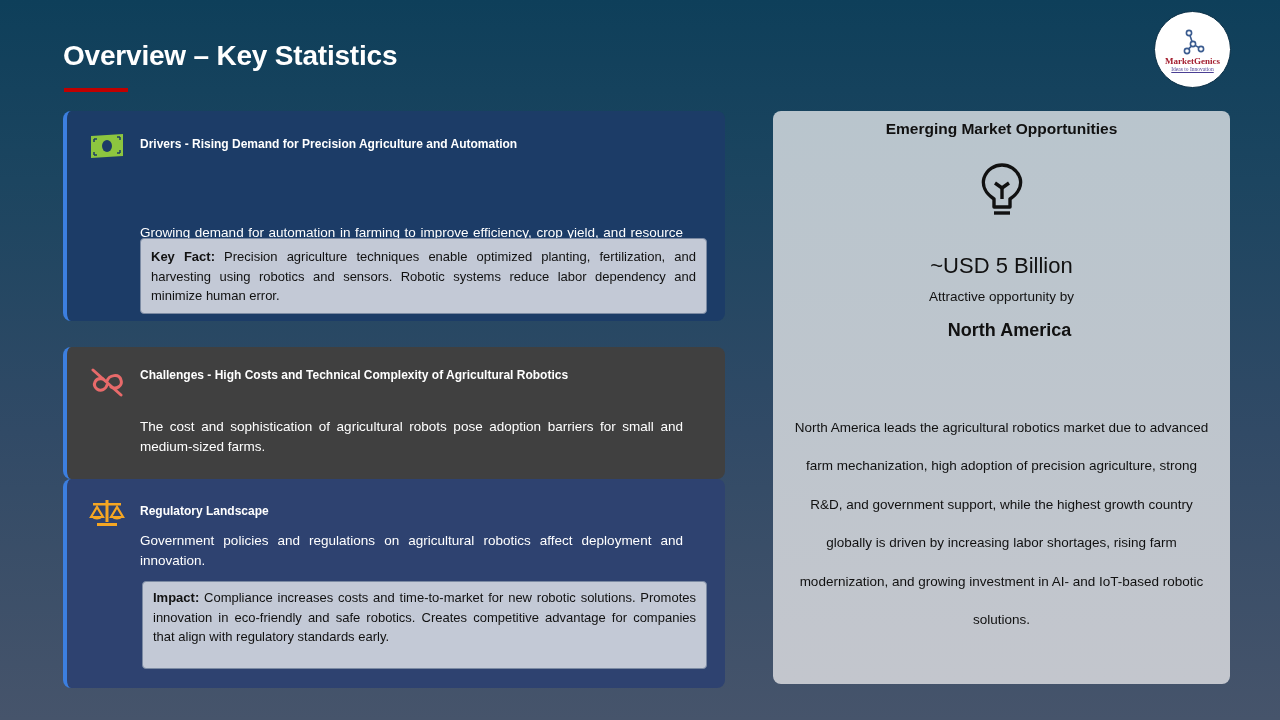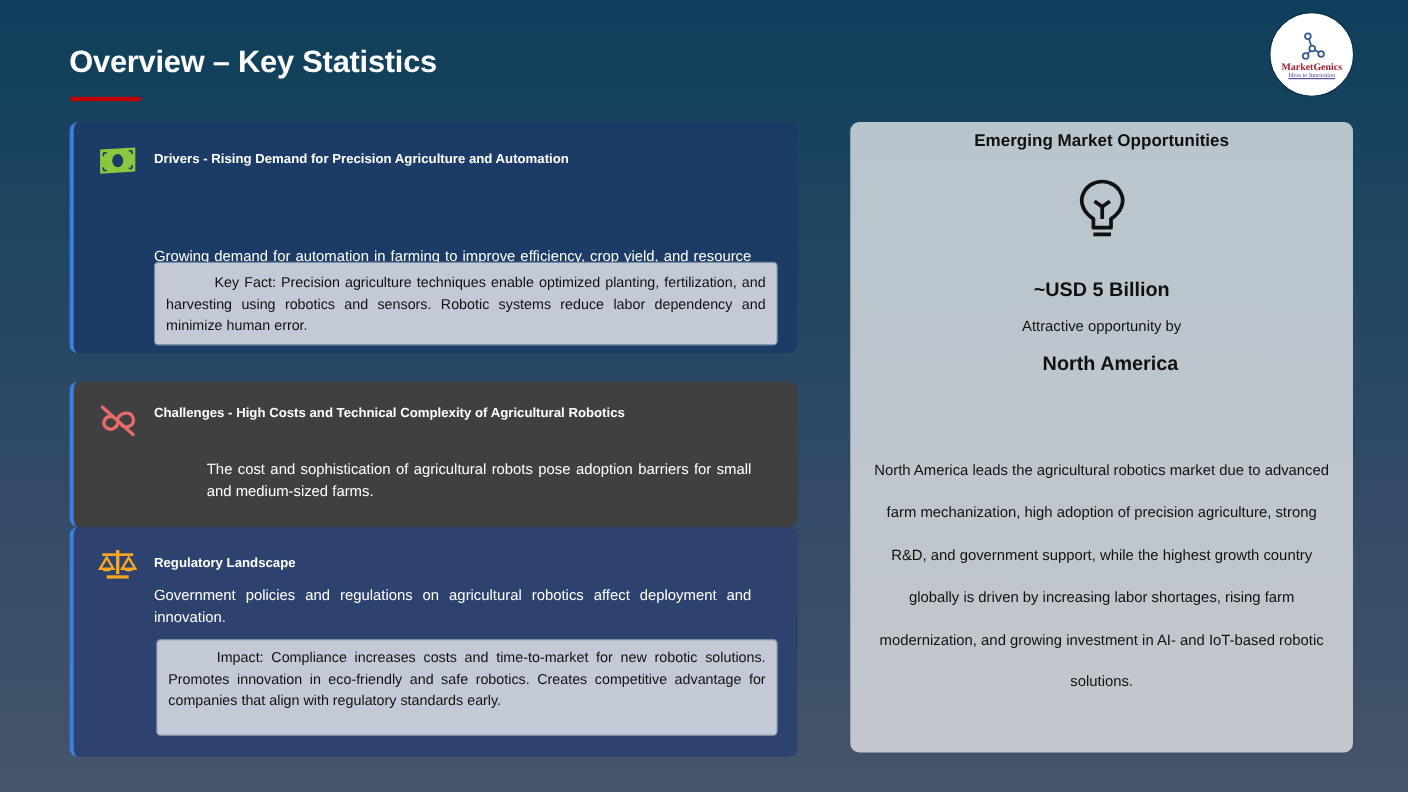--- a/index.html
+++ b/index.html
@@ -40,30 +40,30 @@
   .card-body {
     position: absolute; left: 73px; right: 42px;
     color: #ffffff; font-size: 13.5px; text-align: justify;
   }
   .fact {
     position: absolute; left: 73px; right: 18px;
     background: #c3c9d6; border: 1px solid #7b8aa3; border-radius: 4px;
     color: #111111; font-size: 13px; line-height: 19.5px; text-align: justify;
     padding: 8px 10px;
   }
-  .fact b { font-weight: normal; margin-left: 44px; }
+  .fact b { font-weight: bold; }
 
   .panel {
     position: absolute; left: 773px; top: 111px; width: 457px; height: 573px;
     background: linear-gradient(180deg, #b9c5cd 0%, #c3c6cd 100%);
     border-radius: 8px; text-align: center; color: #111111;
   }
   .panel-title { position: absolute; top: 9px; left: 0; right: 0; font-weight: bold; font-size: 15.5px; }
   .bulb { position: absolute; left: 206px; top: 52px; width: 46px; height: 56px; }
-  .amount { position: absolute; top: 142px; left: 0; right: 0; font-weight: bold; font-size: 18px; }
+  .amount { position: absolute; top: 142px; left: 0; right: 0; font-weight: normal; font-size: 22px; }
   .sub1 { position: absolute; top: 178px; left: 0; right: 0; font-size: 13.5px; }
   .region { position: absolute; top: 209px; left: 0; right: 0; font-weight: bold; font-size: 18px; padding-left: 16px; }
   .sub2 { position: absolute; top: 245px; left: 0; right: 0; font-size: 13.5px; }
   .desc {
     position: absolute; top: 298px; left: 18px; right: 18px;
     font-size: 13.5px; line-height: 38.4px;
   }
 </style>
 </head>
 <body>
@@ -100,21 +100,21 @@
 
 <div class="card c2">
   <svg class="card-icon" style="top:20px;" viewBox="0 0 36 30">
     <g fill="none" stroke="#e86a6a" stroke-width="3" stroke-linecap="round">
       <path d="M14 12 C6 10, 3 18, 8 22 C12 25, 17 22, 18 18"></path>
       <path d="M18 14 C20 8, 30 6, 32 13 C34 19, 27 23, 22 20"></path>
       <line x1="4" y1="3" x2="32" y2="28"></line>
     </g>
   </svg>
   <div class="card-title" style="top:17px;">Challenges - High Costs and Technical Complexity of Agricultural Robotics</div>
-  <div class="card-body" style="top:70px; line-height:20px;margin-left:48px;">The cost and sophistication of agricultural robots pose adoption barriers for small and medium-sized farms.</div>
+  <div class="card-body" style="top:70px; line-height:20px;">The cost and sophistication of agricultural robots pose adoption barriers for small and medium-sized farms.</div>
 </div>
 
 <div class="card c3">
   <svg class="card-icon" style="top:19px;" viewBox="0 0 36 30">
     <g fill="#f5a623" stroke="#f5a623">
       <rect x="16.5" y="2" width="3" height="22" stroke="none"></rect>
       <rect x="4" y="5" width="28" height="2.5" stroke="none"></rect>
       <rect x="8" y="25" width="20" height="3" stroke="none"></rect>
       <path d="M2 19 L8 9 L14 19 Z" fill="none" stroke-width="2.2"></path>
       <path d="M22 19 L28 9 L34 19 Z" fill="none" stroke-width="2.2"></path>

